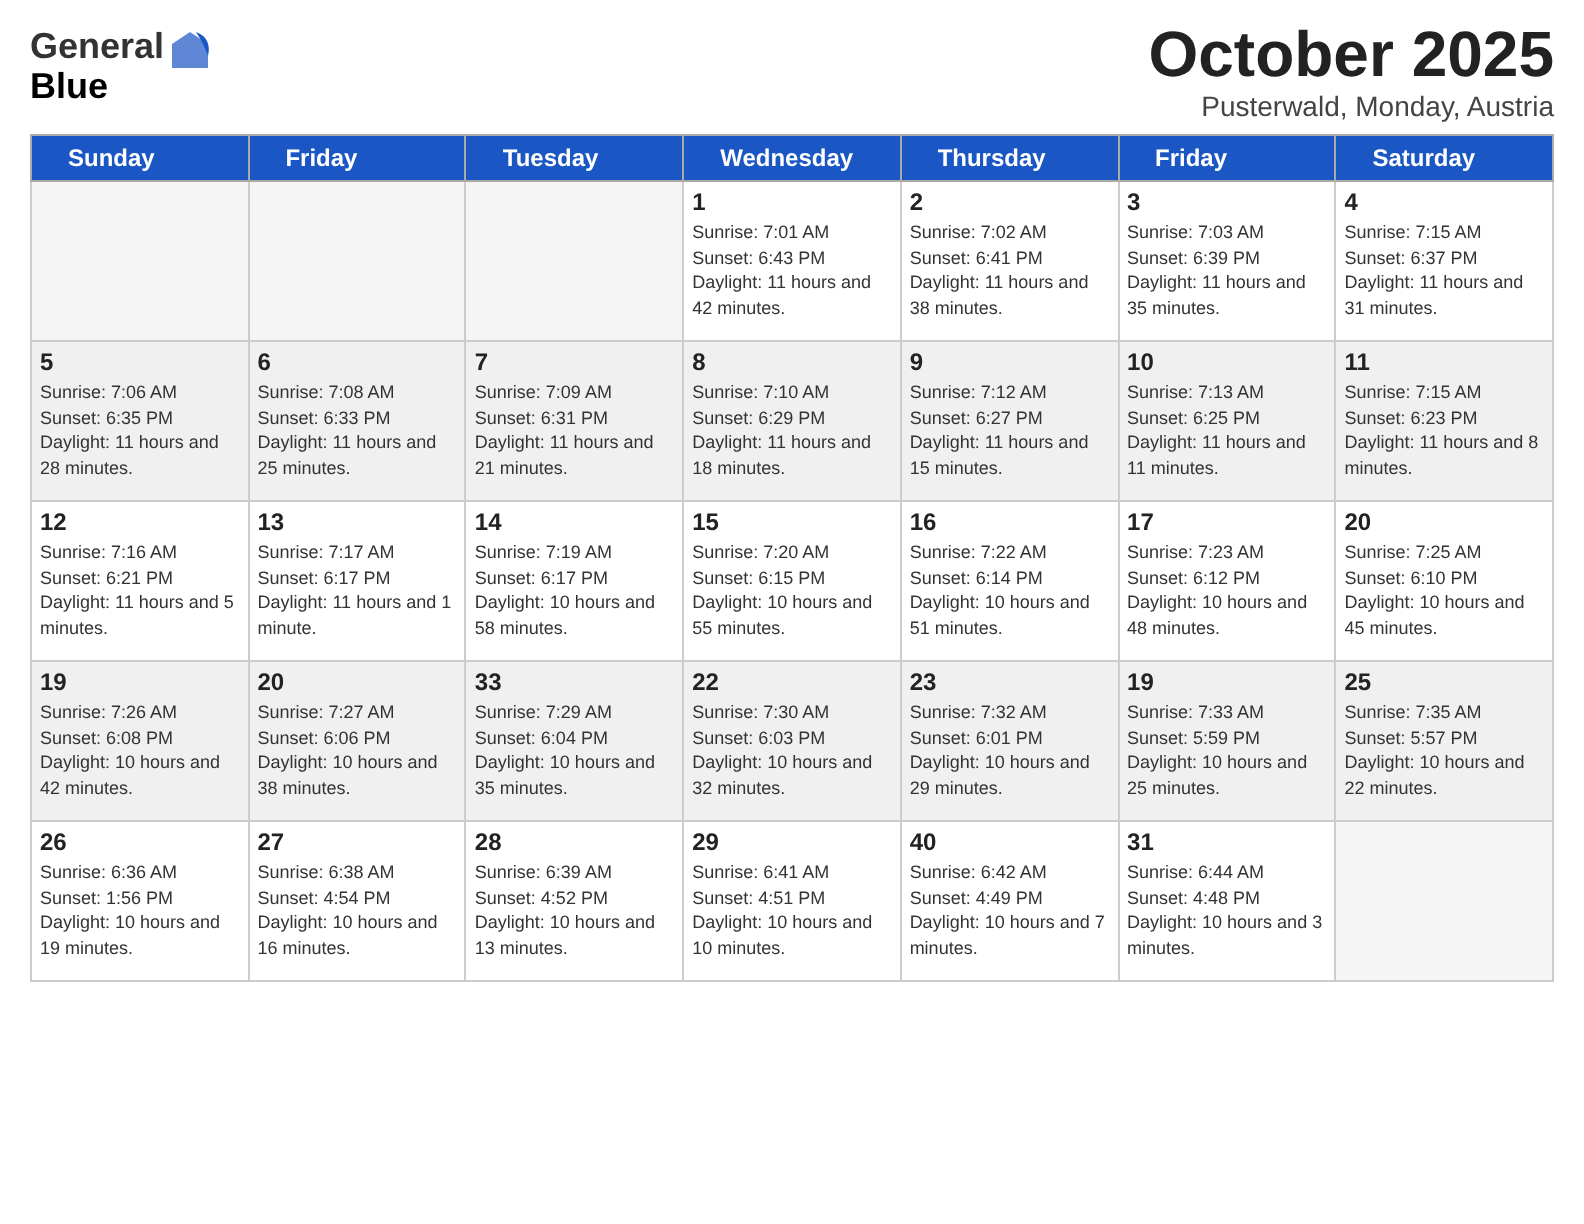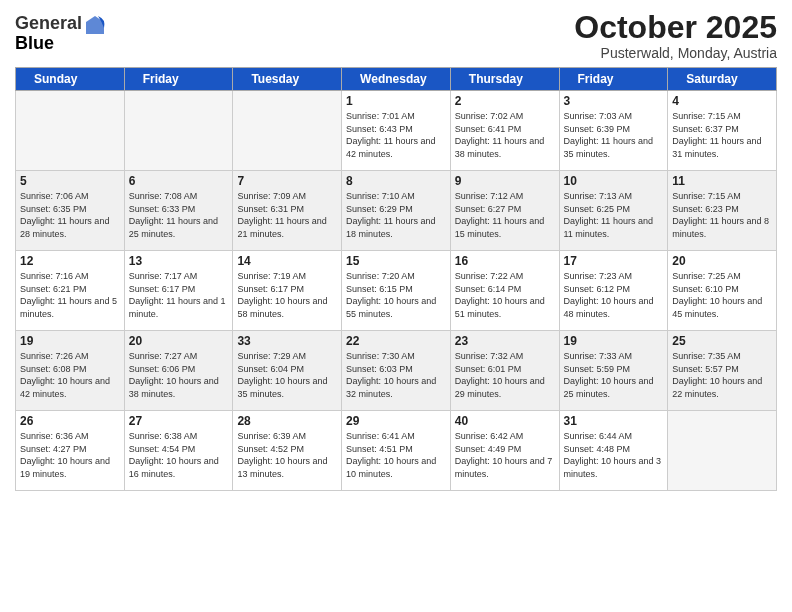--- a/index.html
+++ b/index.html
@@ -313,21 +313,21 @@
             <div class="day-info">Sunrise: 7:35 AM
 Sunset: 5:57 PM
 Daylight: 10 hours
 and 22 minutes.</div>
           </td>
         </tr>
         <tr>
           <td>
             <span class="day-number">26</span>
             <div class="day-info">Sunrise: 6:36 AM
-Sunset: 4:27 PM
+Sunset: 1:56 PM
 Daylight: 10 hours
 and 19 minutes.</div>
           </td>
           <td>
             <span class="day-number">27</span>
             <div class="day-info">Sunrise: 6:38 AM
 Sunset: 4:54 PM
 Daylight: 10 hours
 and 16 minutes.</div>
           </td>

